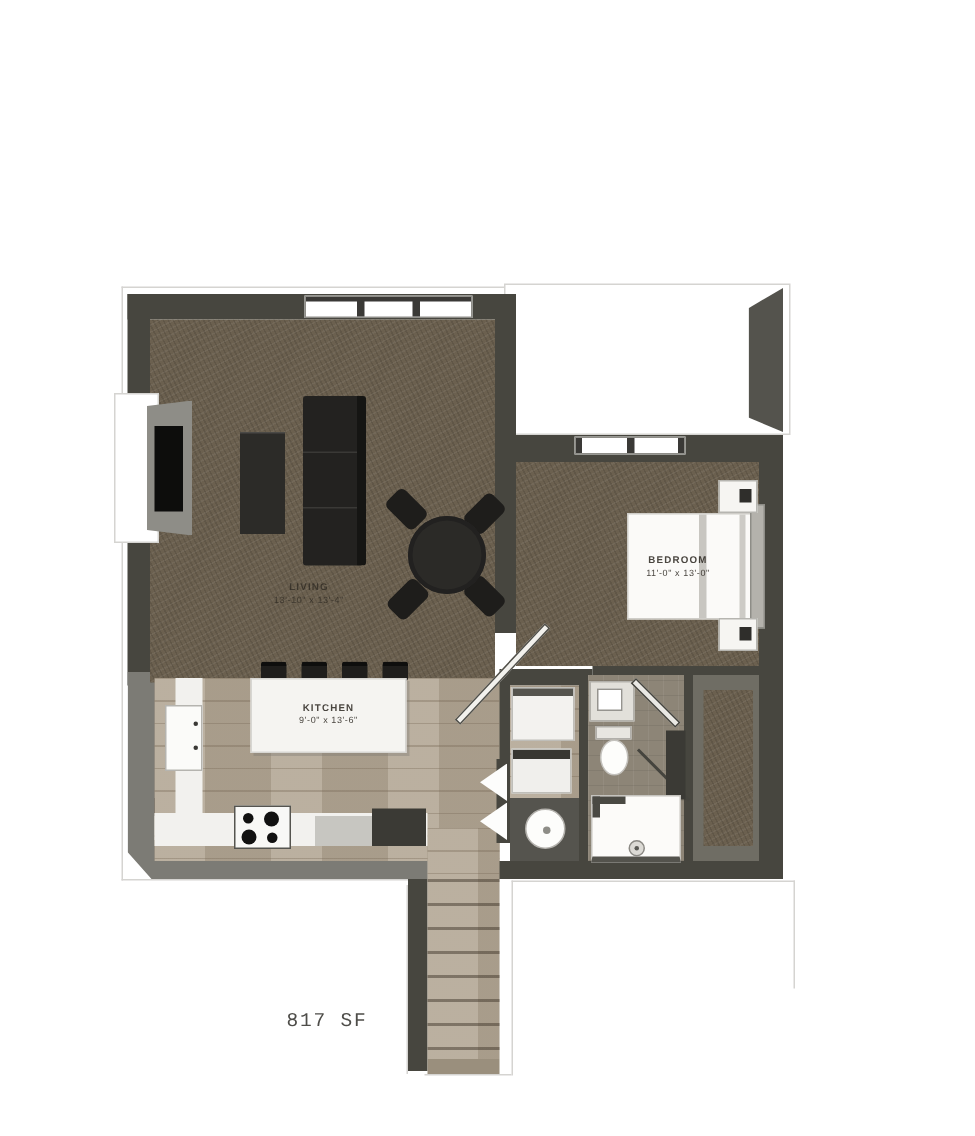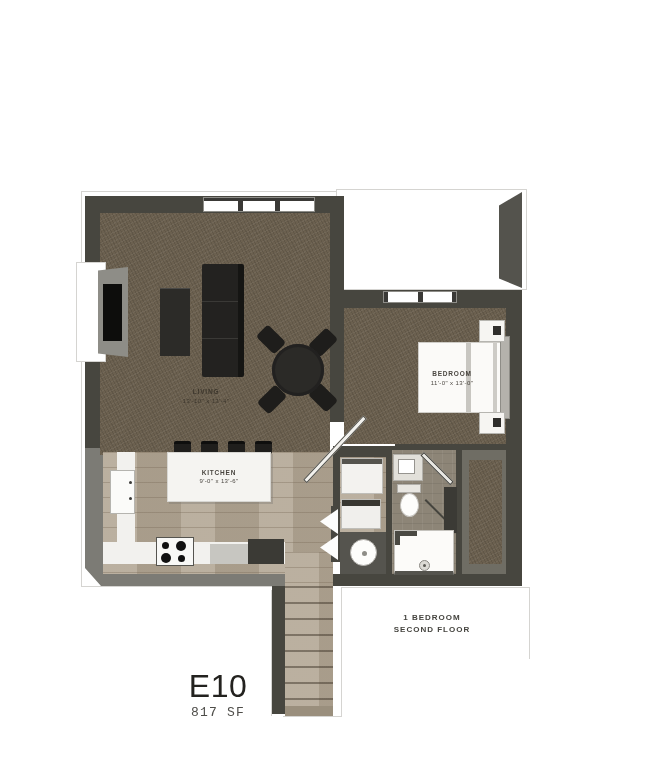--- a/index.html
+++ b/index.html
@@ -169,22 +169,17 @@
   </div>
 
   <div class="abs room-label" style="left:158px;top:387px;width:96px">
     <div class="rname">LIVING</div>
     <div class="rdims">13'-10" x 13'-4"</div>
   </div>
   <div class="abs room-label dark-label" style="left:404px;top:369px;width:96px">
     <div class="rname">BEDROOM</div>
     <div class="rdims">11'-0" x 13'-0"</div>
   </div>
-  <div class="abs note" style="left:384px;top:612px;width:96px">
-    <div>1 BEDROOM</div>
-    <div>SECOND FLOOR</div>
-  </div>
   <div class="abs unit" style="left:166px;top:670px;width:104px">
-    <div class="unit-code">E10</div>
     <div class="unit-area">817 SF</div>
   </div>
 
 </div>
 
 </body></html>

